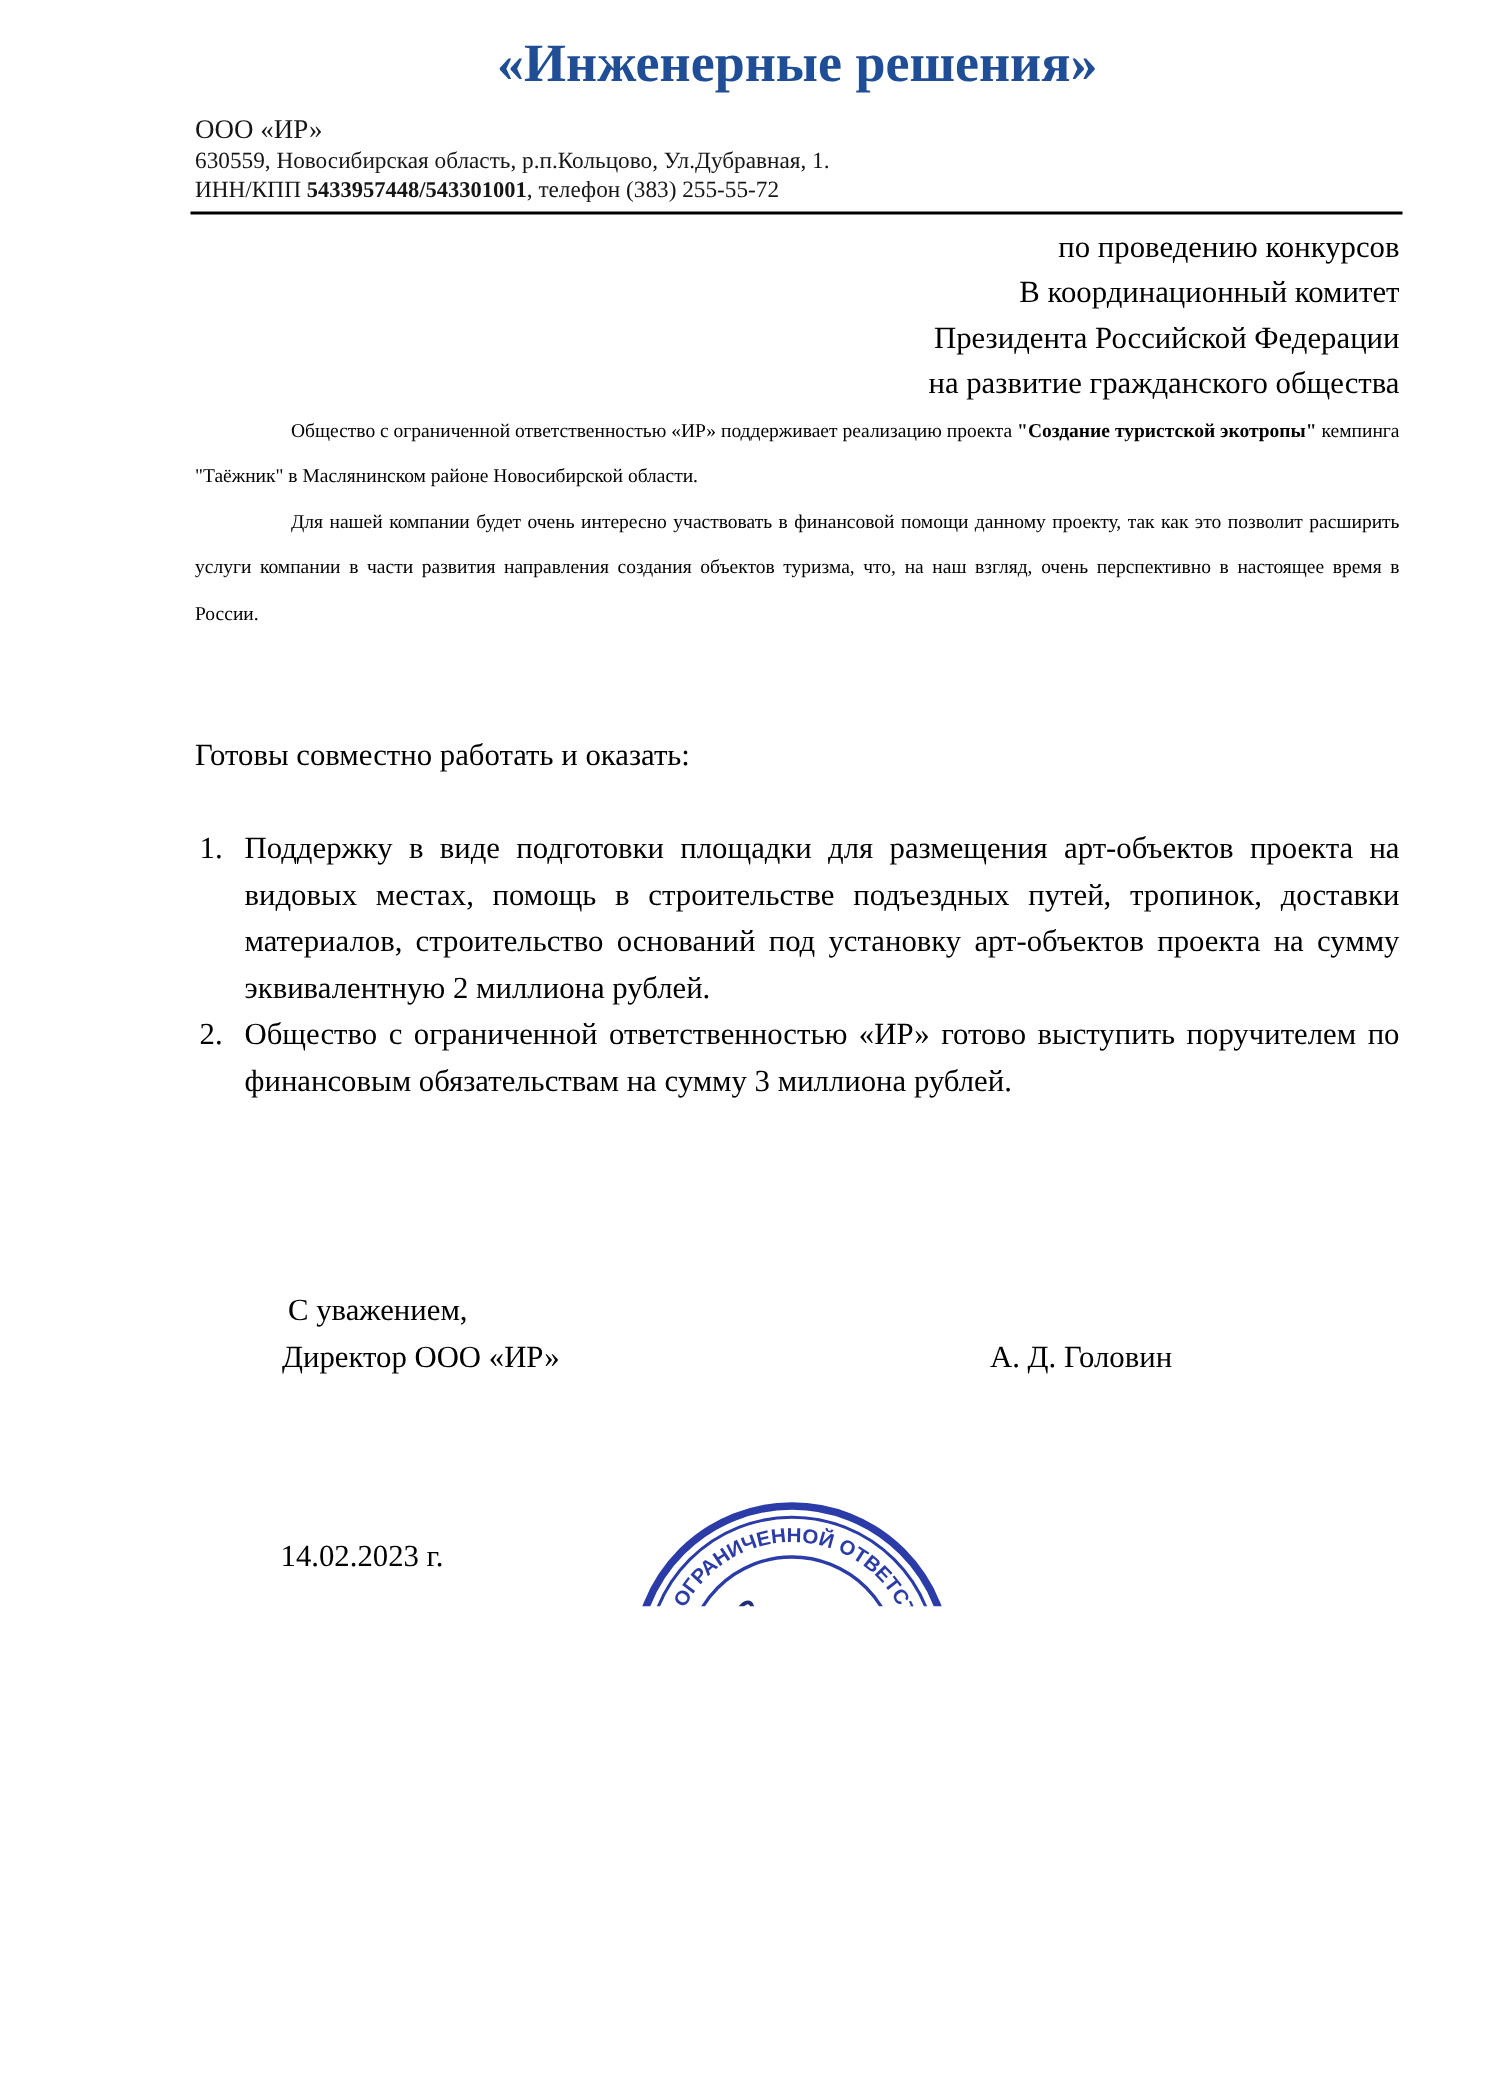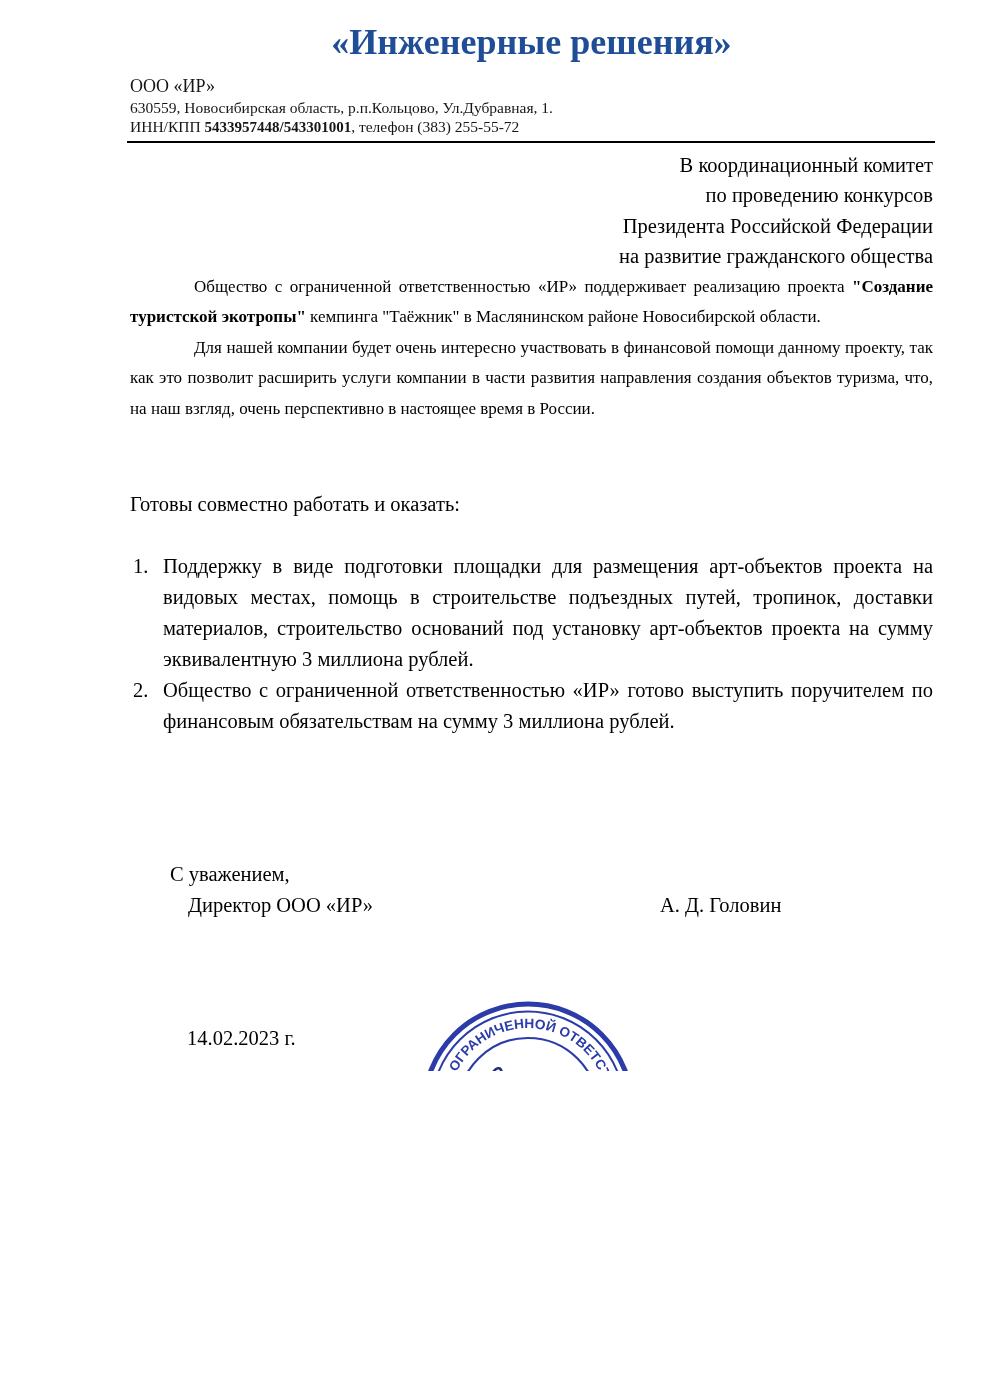--- a/index.html
+++ b/index.html
@@ -9,30 +9,30 @@
   .title{margin-top:22px;font-size:36px;line-height:40px;font-weight:bold;
          text-align:center;color:#1f4e96;}
   .lh-company{margin-top:13px;font-size:18px;line-height:23px;color:#161616;}
   .lh-address{font-size:15.5px;line-height:19px;color:#161616;}
   .lh-inn{font-size:15.5px;line-height:19px;color:#161616;}
   .lh-inn .inn-num{font-weight:bold;font-size:15px;}
   .rule{position:absolute;left:127px;top:141px;width:808px;height:0;
         border-top:2px solid #000;}
   .recipient{margin-top:13px;text-align:right;font-size:20.5px;line-height:30.4px;}
   .salutation{margin-top:28px;text-align:center;font-size:20.5px;line-height:31px;}
-  p.body-p{margin:0;font-size:17px;line-height:30.6px;text-align:justify;
+  p.body-p{margin:0;font-size:13px;line-height:30.6px;text-align:justify;
            text-indent:64px;}
   .p-first{margin-top:33px;}
   .offer-intro{margin-top:64px;font-size:20.5px;line-height:31px;}
   .offer-list{margin-top:31px;font-size:20.5px;line-height:31px;}
   .list-item{display:flex;}
   .list-num{flex:0 0 30px;padding-left:3px;}
   .list-text{flex:1;text-align:justify;}
   .sign-block{margin-top:122px;font-size:20.5px;line-height:31px;position:relative;}
-  .sign-closing{margin-left:40px;}
+  .sign-closing{margin-left:62px;}
   .sign-position{margin-left:58px;}
   .sign-name{position:absolute;left:530px;top:31px;}
   .date-line{margin-top:102px;margin-left:57px;font-size:20.5px;line-height:31px;}
   .stamp-wrap{position:absolute;left:350px;top:958px;width:340px;height:310px;}
   .bold{font-weight:bold;}
 </style>
 </head>
 <body>
 
 <div class="page">
@@ -41,38 +41,38 @@
 
   <div class="content">
 
     <div class="title">«Инженерные решения»</div>
 
     <div class="lh-company">ООО «ИР»</div>
     <div class="lh-address">630559, Новосибирская область, р.п.Кольцово, Ул.Дубравная, 1.</div>
     <div class="lh-inn"><span>ИНН/КПП </span><span class="inn-num">5433957448/543301001</span><span>, телефон (383) 255-55-72</span></div>
 
     <div class="recipient">
+      <div>по проведению конкурсов</div>
       <div>В координационный комитет</div>
-      <div>по проведению конкурсов</div>
       <div>Президента Российской Федерации</div>
       <div>на развитие гражданского общества</div>
     </div>
 
 
     <p class="body-p p-first"><span>Общество с ограниченной ответственностью «ИР» поддерживает реализацию проекта  </span><span class="bold">"Создание туристской экотропы"</span><span> кемпинга "Таёжник" в Маслянинском районе Новосибирской области.</span></p>
 
 
     <p class="body-p">Для нашей компании будет очень интересно участвовать в финансовой помощи данному проекту, так как это позволит расширить услуги компании в части развития направления создания объектов туризма, что, на наш взгляд, очень перспективно в настоящее время в России.</p>
 
     <div class="offer-intro">Готовы совместно работать и оказать:</div>
 
     <div class="offer-list">
       <div class="list-item">
         <span class="list-num">1.</span>
-        <span class="list-text">Поддержку в виде подготовки площадки для размещения арт-объектов проекта на видовых местах, помощь в строительстве  подъездных путей, тропинок, доставки материалов, строительство оснований под установку арт-объектов проекта  на сумму эквивалентную 3 миллиона рублей.</span>
+        <span class="list-text">Поддержку в виде подготовки площадки для размещения арт-объектов проекта на видовых местах, помощь в строительстве  подъездных путей, тропинок, доставки материалов, строительство оснований под установку арт-объектов проекта  на сумму эквивалентную 2 миллиона рублей.</span>
       </div>
       <div class="list-item">
         <span class="list-num">2.</span>
         <span class="list-text">Общество с ограниченной ответственностью «ИР» готово выступить поручителем по финансовым обязательствам на сумму 3 миллиона рублей.</span>
       </div>
     </div>
 
     <div class="sign-block">
       <div class="sign-closing">С уважением,</div>
       <div class="sign-position">Директор ООО «ИР»</div>

